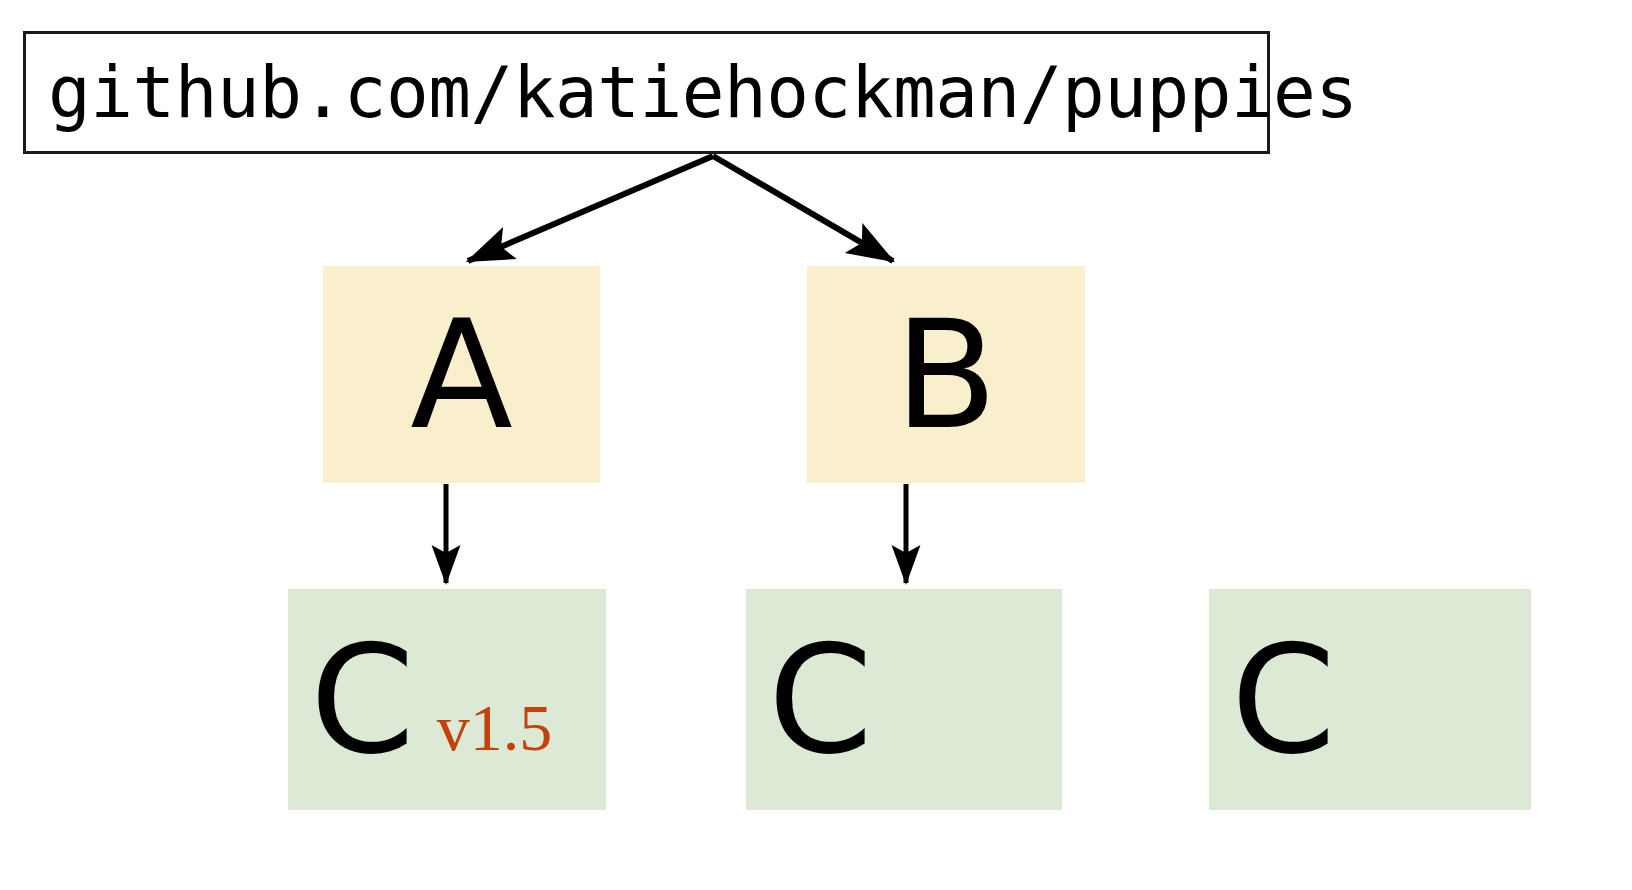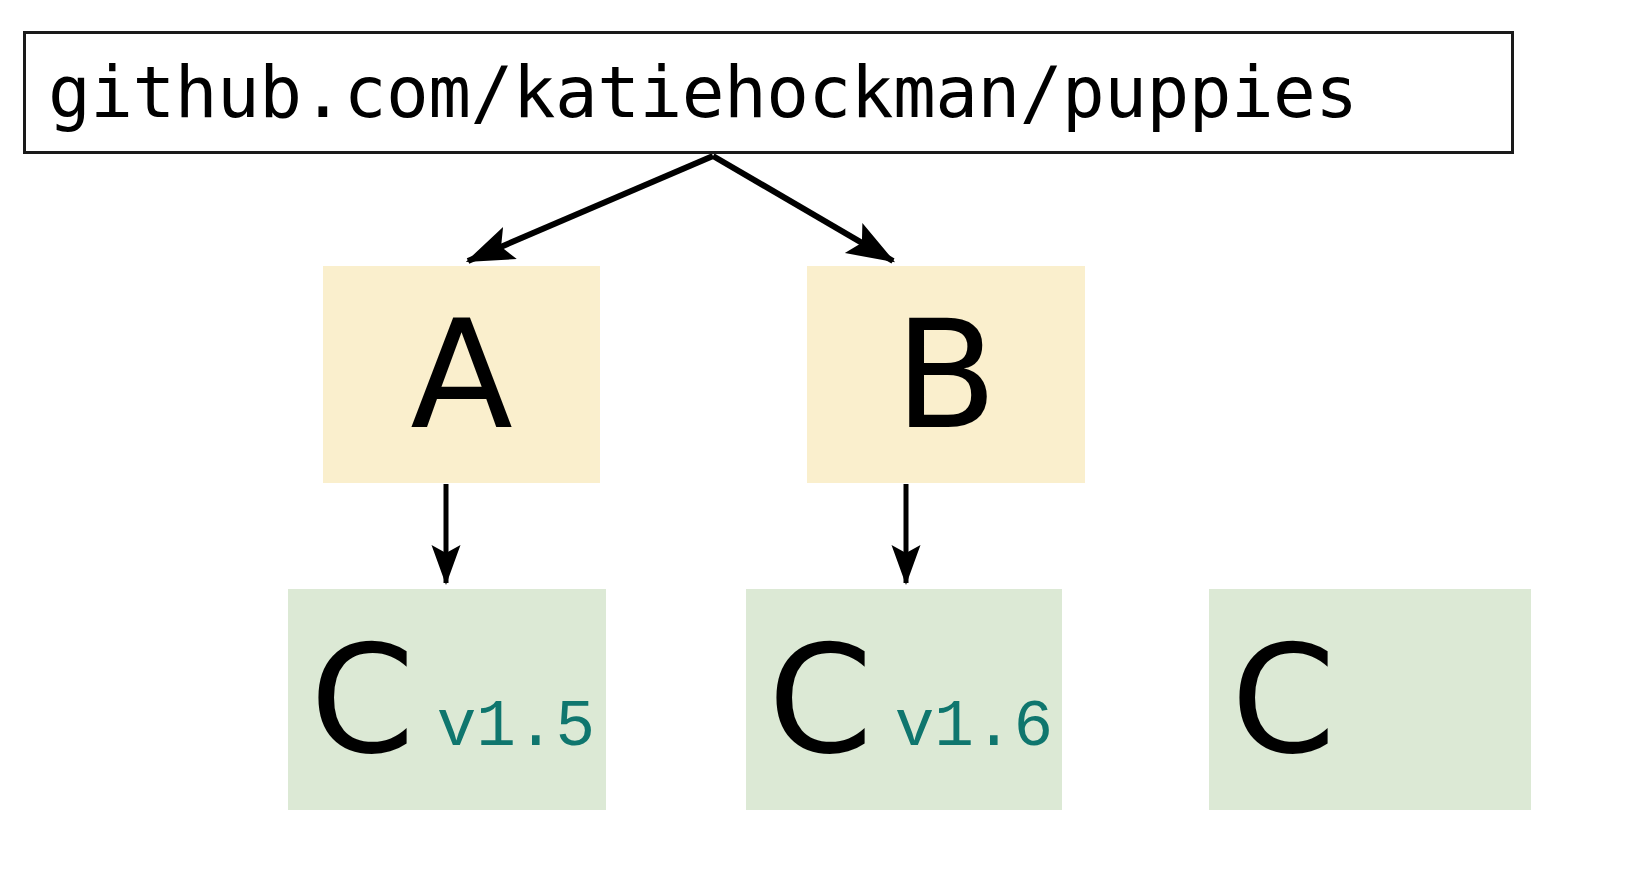--- a/index.html
+++ b/index.html
@@ -24,21 +24,21 @@
     width: 1632px;
     height: 890px;
     pointer-events: none;
   }
 
   
   .module-box {
     position: absolute;
     left: 23px;
     top: 31px;
-    width: 1491px;
+    width: 1247px;
     height: 123px;
     box-sizing: border-box;
     background: #ffffff;
     border: 3px solid #1a1a1a;
     display: flex;
     align-items: center;
     justify-content: flex-start;
     padding-left: 22px;
   }
   .module-path {
@@ -74,23 +74,23 @@
     font-size: 150px;
   }
   .pkg-node.dependency {
     justify-content: flex-start;
     padding-left: 22px;
   }
   .pkg-node.dependency .pkg-label {
     font-size: 150px;
   }
   .pkg-version {
-    font-family: Liberation Mono, monospace;
+    font-family: Liberation Serif, serif;
     font-size: 66px;
-    color: #0f766e;
+    color: #c2410c;
     line-height: 1;
     margin-left: 22px;
     position: relative;
     top: 28px;
   }
 
   
   #node-a      { left: 323px; top: 266px;  width: 277px; height: 217px; }
   #node-b      { left: 807px; top: 266px;  width: 278px; height: 217px; }
   #node-c-v15  { left: 288px; top: 589px;  width: 318px; height: 221px; }
@@ -135,20 +135,19 @@
     <span class="pkg-label">B</span>
   </div>
 
   <div id="node-c-v15" class="pkg-node dependency">
     <span class="pkg-label">C</span>
     <span class="pkg-version">v1.5</span>
   </div>
 
   <div id="node-c-v16" class="pkg-node dependency">
     <span class="pkg-label">C</span>
-    <span class="pkg-version">v1.6</span>
   </div>
 
   <div id="node-c-v17" class="pkg-node dependency">
     <span class="pkg-label">C</span>
   </div>
 
 </div>
 
 </body></html>

